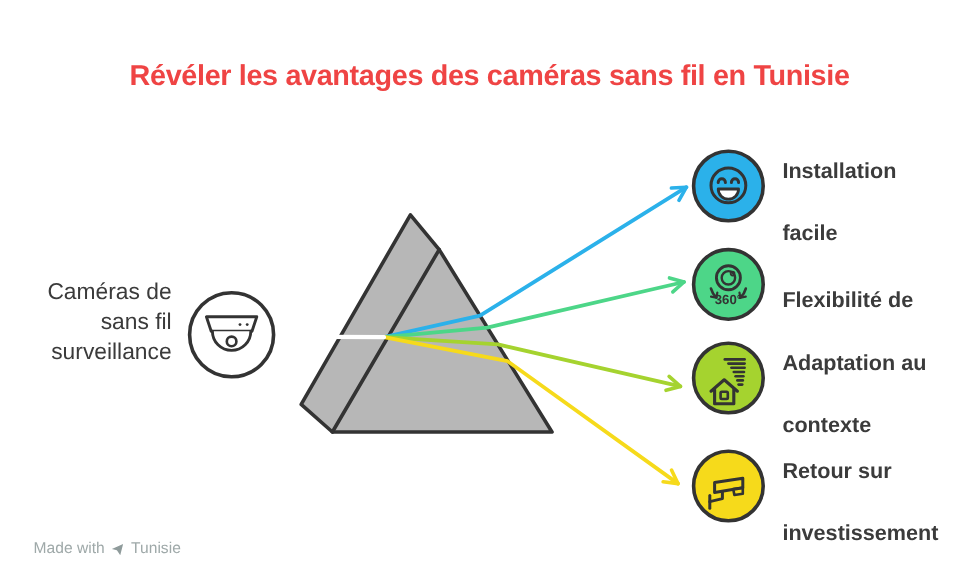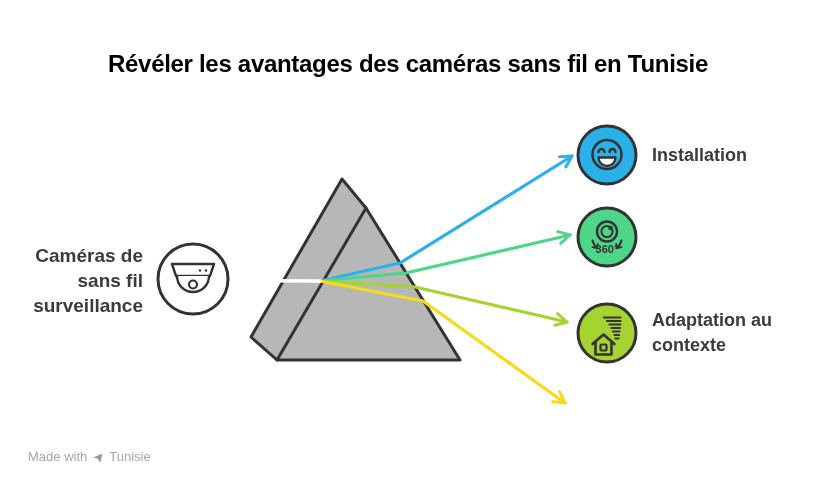--- a/index.html
+++ b/index.html
@@ -2,36 +2,36 @@
 <html><head>
 <meta charset="utf-8">
 <style>
   html,body{margin:0;padding:0;background:#fff;}
   .canvas{
     position:relative;width:816px;height:486px;background:#ffffff;overflow:hidden;
     font-family:"Liberation Sans",sans-serif;color:#3b3b3b;
   }
   .title{
     position:absolute;top:50px;left:0;width:816px;text-align:center;
-    font-size:24px;font-weight:bold;letter-spacing:-0.3px;white-space:nowrap;color:#000000;
+    font-size:24px;font-weight:bold;letter-spacing:-0.3px;white-space:nowrap;color:#ef4444;
   }
   .scene{position:absolute;left:0;top:0;}
   .source-label{
-    position:absolute;top:243px;right:673px;text-align:right;
-    font-size:19px;font-weight:bold;line-height:25px;white-space:nowrap;color:#3b3b3b;
+    position:absolute;top:231px;right:673px;text-align:right;
+    font-size:19px;font-weight:normal;line-height:25px;white-space:nowrap;color:#3b3b3b;
   }
   .source-label span{display:block;}
   .benefit{
     position:absolute;left:575px;height:64px;display:flex;align-items:center;
   }
   .benefit .label{
     margin-left:13px;font-size:18px;font-weight:bold;line-height:25px;white-space:nowrap;color:#3b3b3b;
   }
-  .benefit .label span{display:block;}
-  .b1{top:123px}.b2{top:205px}.b3{top:301px}.b4{top:373px}
+  .benefit .label span{display:block;margin-top:27px;}
+  .b1{top:123px}.b2{top:205px}.b3{top:283px}.b4{top:373px}
   .watermark{
     position:absolute;left:28px;top:449px;display:flex;align-items:flex-end;gap:5px;
     font-size:13px;color:#9fa9a9;
   }
   .watermark .logo{display:inline-flex;align-items:center;}
 </style>
 </head>
 <body>
 
 <div class="canvas">
@@ -80,38 +80,40 @@
       <circle cx="32" cy="32" r="29" stroke-width="3" fill="#2bb1ea" stroke="#333333"></circle>
       <g fill="none" stroke-width="2.5" stroke-linecap="round" stroke-linejoin="round" stroke="#333333">
         <circle cx="32" cy="31.5" r="14.5"></circle>
         <path d="M23.5,29 a3,3 0 0 1 6,0"></path>
         <path d="M34.5,29 a3,3 0 0 1 6,0"></path>
         <path d="M23.5,34.5 a8.5,8.5 0 0 0 17,0 Z" fill="#ffffff" stroke-width="2.3"></path>
       </g>
     </svg>
     <div class="label">
       <span>Installation</span>
+      <span>facile</span>
     </div>
   </div>
 
   <div class="benefit b2">
     <svg width="64" height="64" viewBox="0 0 64 64">
       <circle cx="32" cy="32" r="29" stroke-width="3" fill="#4dd688" stroke="#333333"></circle>
       <g fill="none" stroke-width="2.4" stroke-linecap="round" stroke-linejoin="round" stroke="#333333">
         <circle cx="32" cy="26.5" r="10"></circle>
         <circle cx="32" cy="26.5" r="5.6" stroke-width="2"></circle>
         <circle cx="35.5" cy="23" r="1.6" stroke-width="1.5"></circle>
         <path d="M17.5,35.5 a16,16 0 0 0 4.5,7.5" stroke-width="2.2"></path>
         <path d="M22,43 l-4.5,-0.8 M22,43 l0.8,-4.2" stroke-width="1.8"></path>
         <path d="M46.5,35.5 a16,16 0 0 1 -4.5,7.5" stroke-width="2.2"></path>
         <path d="M42,43 l4.5,-0.8 M42,43 l-0.8,-4.2" stroke-width="1.8"></path>
       </g>
       <text x="32" y="48" text-anchor="middle" font-family="Liberation Sans, sans-serif" font-size="11" font-weight="bold" fill="#333333">360°</text>
     </svg>
     <div class="label">
+      <span>Flexibilité de</span>
     </div>
   </div>
 
   <div class="benefit b3">
     <svg width="64" height="64" viewBox="0 0 64 64">
       <circle cx="32" cy="32" r="29" stroke-width="3" fill="#a5d32f" stroke="#333333"></circle>
       <g fill="none" stroke-width="2.2" stroke-linecap="round" stroke-linejoin="round" stroke="#333333">
         <path d="M29,16.5 H45.5"></path>
         <path d="M32,20 H45.5"></path>
         <path d="M34.5,23.5 H45.5"></path>
@@ -123,20 +125,35 @@
         <path d="M20.5,41.5 V53.5 H36.5 V41.5" stroke-width="2.6"></path>
         <rect x="25.5" y="43.5" width="6" height="6" rx="1"></rect>
       </g>
     </svg>
     <div class="label">
       <span>Adaptation au</span>
       <span>contexte</span>
     </div>
   </div>
 
+  <div class="benefit b4">
+    <svg width="64" height="64" viewBox="0 0 64 64">
+      <circle cx="32" cy="32" r="29" stroke-width="3" fill="#f6da1b" stroke="#333333"></circle>
+      <g fill="none" stroke-width="2.5" stroke-linecap="round" stroke-linejoin="round" stroke="#333333">
+        <path d="M20.5,29 L44,25.5 L44,33.5 L20.5,37.5 Z"></path>
+        <path d="M36,34.5 L44,33.5 L44,38.5 L37,39.5 Z" stroke-width="2.2"></path>
+        <path d="M27,37.5 V42.5 L16.5,45"></path>
+        <path d="M16.5,40 V50.5"></path>
+      </g>
+    </svg>
+    <div class="label">
+      <span>Retour sur</span>
+      <span>investissement</span>
+    </div>
+  </div>
 
   <div class="watermark">
     <span>Made with</span>
     <span class="logo">
       <svg width="12" height="12" viewBox="0 0 12 12">
         <path d="M1.2,5.6 L10.6,1.4 L8.2,10.8 L5.4,6.6 Z" fill="#8f9b9b"></path>
       </svg>
     </span>
     <span>Tunisie</span>
   </div>

